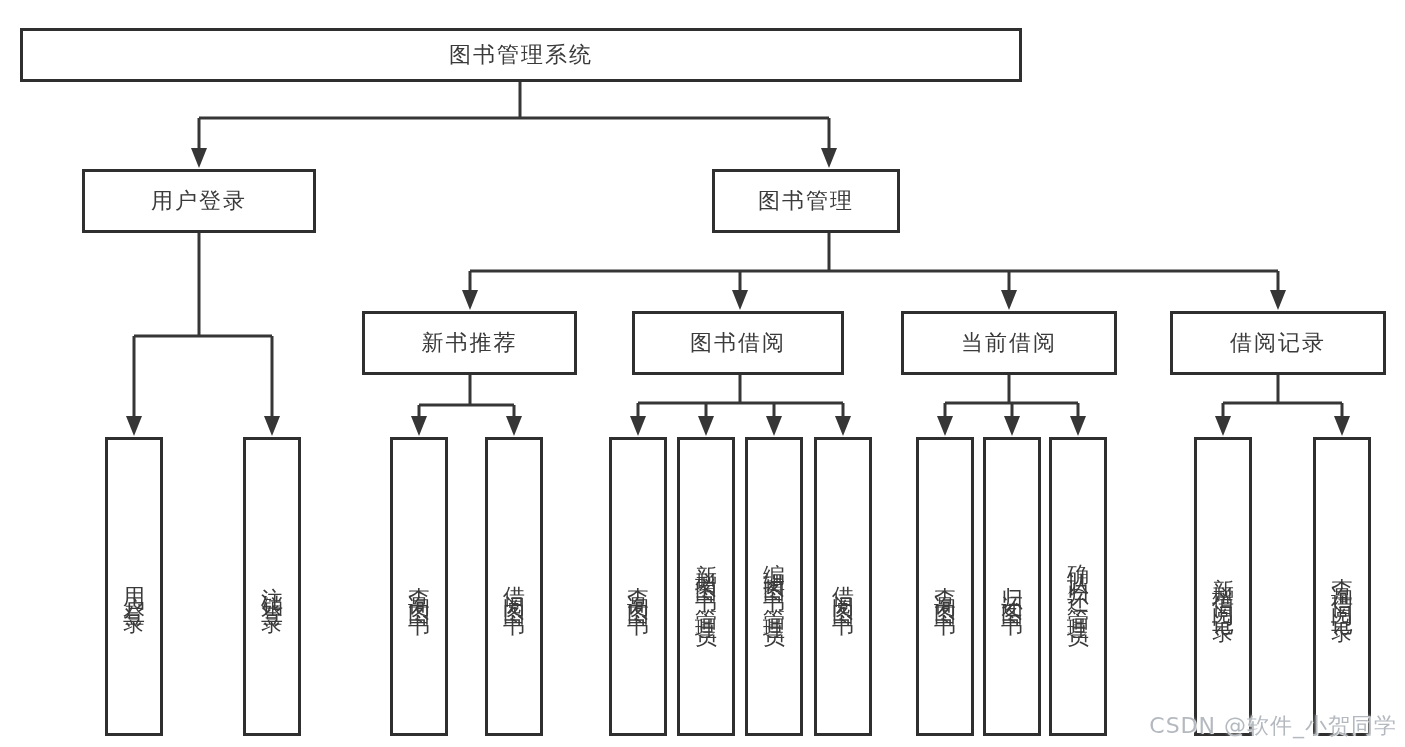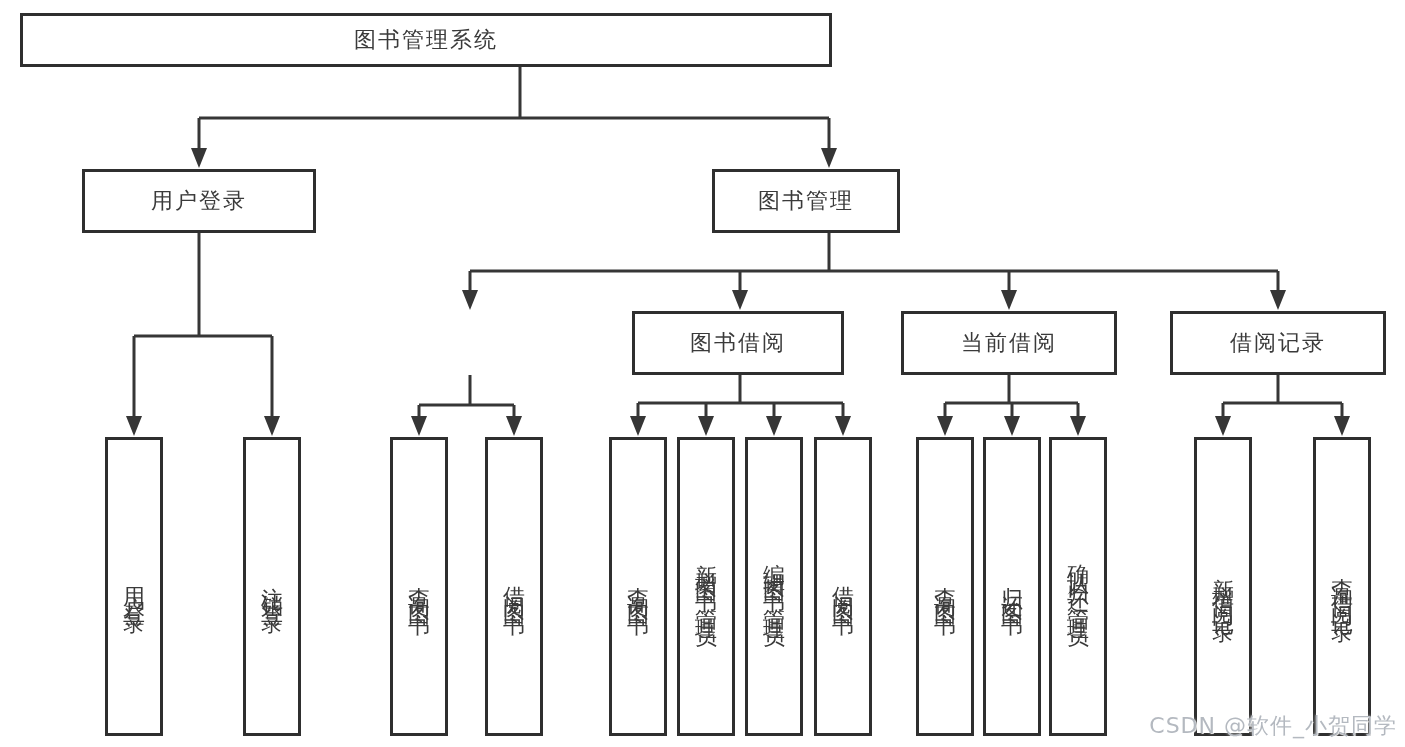--- a/index.html
+++ b/index.html
@@ -106,31 +106,34 @@
       <polygon points="1004,416 1020,416 1012,436"></polygon>
       <polygon points="1070,416 1086,416 1078,436"></polygon>
     </g>
     <g>
       <path d="M1278 375 V403 M1223 403 H1342 M1223 403 V416 M1342 403 V416"></path>
       <polygon points="1215,416 1231,416 1223,436"></polygon>
       <polygon points="1334,416 1350,416 1342,436"></polygon>
     </g>
   </svg>
 
-  <div class="node h-node" style="left:20px;top:13px;width:812px;height:54px">
+  <div class="node h-node" style="left:20px;top:28px;width:1002px;height:54px">
     <span>图书管理系统</span>
   </div>
 
   <div class="node h-node" style="left:82px;top:169px;width:234px;height:64px">
     <span>用户登录</span>
   </div>
   <div class="node h-node" style="left:712px;top:169px;width:188px;height:64px">
     <span>图书管理</span>
   </div>
 
+  <div class="node h-node" style="left:362px;top:311px;width:215px;height:64px">
+    <span>新书推荐</span>
+  </div>
   <div class="node h-node" style="left:632px;top:311px;width:212px;height:64px">
     <span>图书借阅</span>
   </div>
   <div class="node h-node" style="left:901px;top:311px;width:216px;height:64px">
     <span>当前借阅</span>
   </div>
   <div class="node h-node" style="left:1170px;top:311px;width:216px;height:64px">
     <span>借阅记录</span>
   </div>
 

